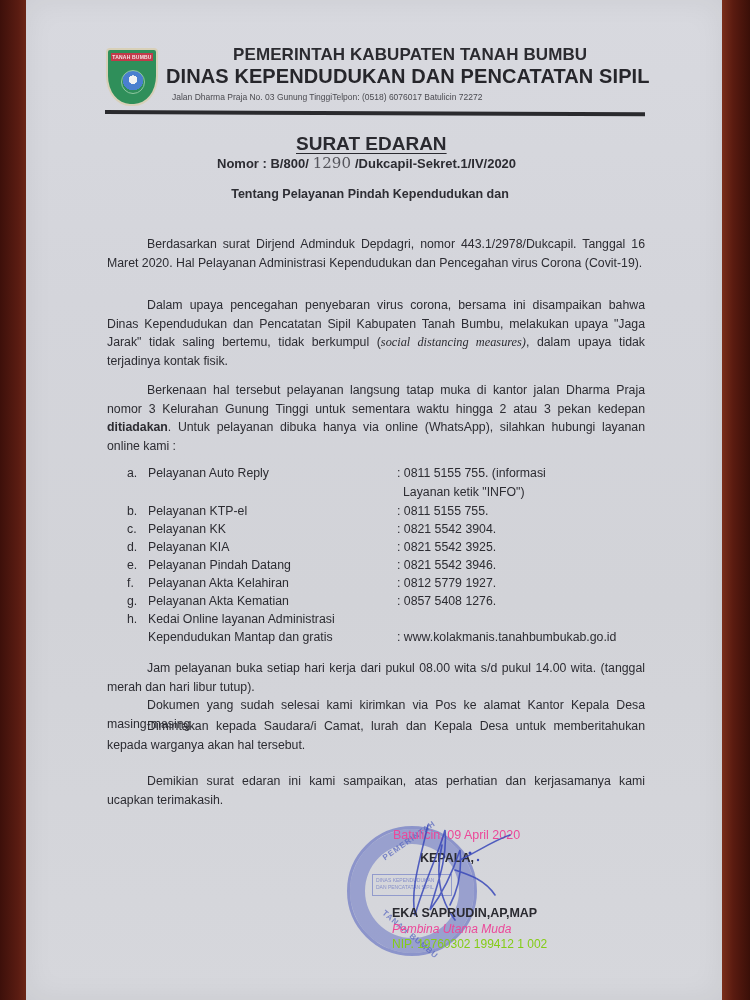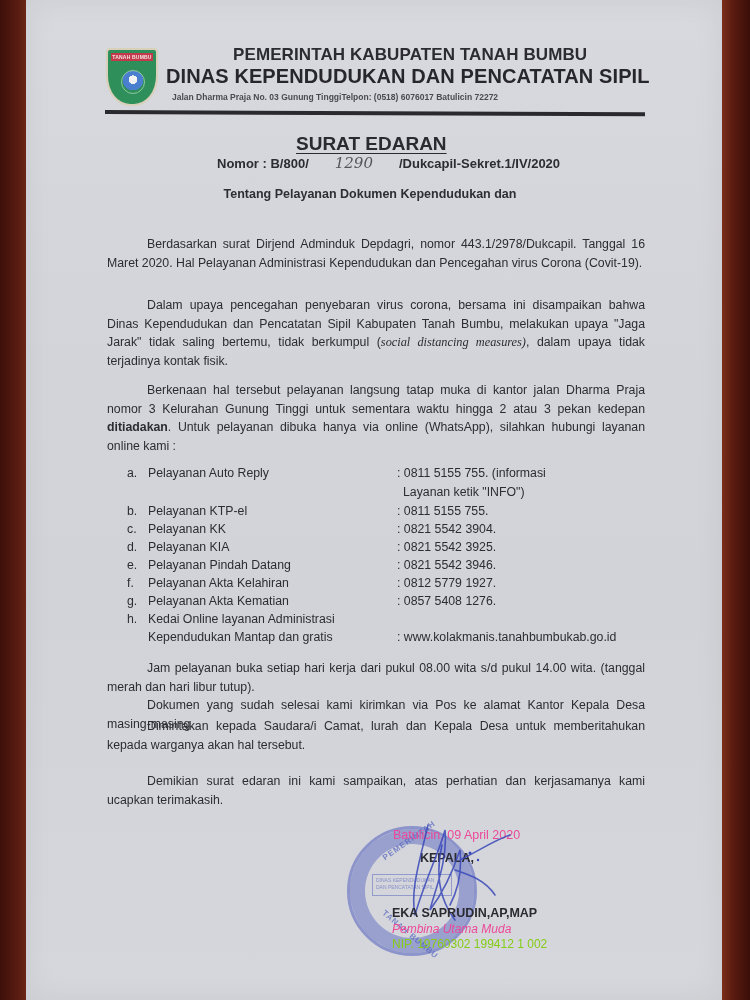--- a/index.html
+++ b/index.html
@@ -47,42 +47,42 @@
     .head-line1 {
       position: absolute; left: 233px; top: 45px;
       font-size: 17px; font-weight: bold; color: #2b2b30; letter-spacing: 0.1px;
     }
     .head-line2 {
       position: absolute; left: 166px; top: 65px;
       font-size: 20px; font-weight: bold; color: #26262b; letter-spacing: 0.1px;
     }
     .head-line3 {
       position: absolute; left: 172px; top: 92px;
-      font-size: 8.5px; color: #4a4a50; font-weight: bold;
+      font-size: 8.5px; color: #4a4a50;
     }
     .head-rule {
       position: absolute; left: 105px; top: 110px; width: 540px; height: 4px;
       background: #2a2a2e;
       transform: rotate(0.25deg);
       transform-origin: left center;
     }
 
     
     .title {
       position: absolute; left: 296px; top: 133px;
       font-size: 19px; font-weight: bold; color: #2a2a30;
       text-decoration: underline; text-underline-offset: 3px;
     }
     .nomor {
       position: absolute; left: 217px; top: 154px;
       font-size: 13px; font-weight: bold; color: #2c2c32; white-space: nowrap;
     }
     .nomor .hand {
-      font-family: "DejaVu Serif", serif; font-style: italic; font-weight: normal;
-      color: #55555c; font-size: 15px; margin: 0 26px;
+      font-family: "DejaVu Serif", serif; font-weight: normal;
+      color: #55555c; font-size: 15px; margin: 0 4px;
     }
     .subject {
       position: absolute; left: 205px; top: 186px; width: 330px;
       font-size: 12.5px; font-weight: bold; color: #2e2e34; text-align: center; line-height: 17px;
     }
 
     
     .para {
       position: absolute; left: 107px; width: 538px;
       font-size: 12.3px; line-height: 18.5px; color: #2c2c32;
@@ -146,21 +146,21 @@
 <div class="head-line1">PEMERINTAH KABUPATEN TANAH BUMBU</div>
 <div class="head-line2">DINAS KEPENDUDUKAN DAN PENCATATAN SIPIL</div>
 <div class="head-line3">Jalan Dharma Praja No. 03 Gunung TinggiTelpon: (0518) 6076017  Batulicin  72272</div>
 <div class="head-rule"></div>
 
 <div class="title">SURAT EDARAN</div>
 <div class="nomor">
   <span>Nomor : B/800/</span><span class="hand">1290</span><span>/Dukcapil-Sekret.1/IV/2020</span>
 </div>
 <div class="subject">
-  <div>Tentang Pelayanan Dokumen Kependudukan dan</div>
+  <div>Tentang Pelayanan Pindah Kependudukan dan</div>
 </div>
 
 <div class="para p1"><span class="indent"></span><span>Berdasarkan surat Dirjend Adminduk Depdagri, nomor 443.1/2978/Dukcapil. Tanggal 16 Maret 2020. Hal Pelayanan Administrasi Kependudukan dan Pencegahan virus Corona (Covit-19).</span></div>
 
 <div class="para p2"><span class="indent"></span><span>Dalam upaya pencegahan penyebaran virus corona, bersama ini disampaikan bahwa Dinas Kependudukan dan Pencatatan Sipil Kabupaten Tanah Bumbu, melakukan upaya "Jaga Jarak" tidak saling bertemu, tidak berkumpul (</span><i>social distancing measures)</i><span>, dalam upaya tidak terjadinya kontak fisik.</span></div>
 
 <div class="para p3"><span class="indent"></span><span>Berkenaan hal tersebut pelayanan langsung tatap muka di kantor jalan Dharma Praja nomor 3 Kelurahan Gunung Tinggi untuk sementara waktu hingga 2 atau 3 pekan kedepan </span><b>ditiadakan</b><span>. Untuk pelayanan dibuka hanya via online (WhatsApp), silahkan hubungi  layanan online kami :</span></div>
 
 <div class="svc" style="top:464px;">
   <span class="letter">a.</span>

